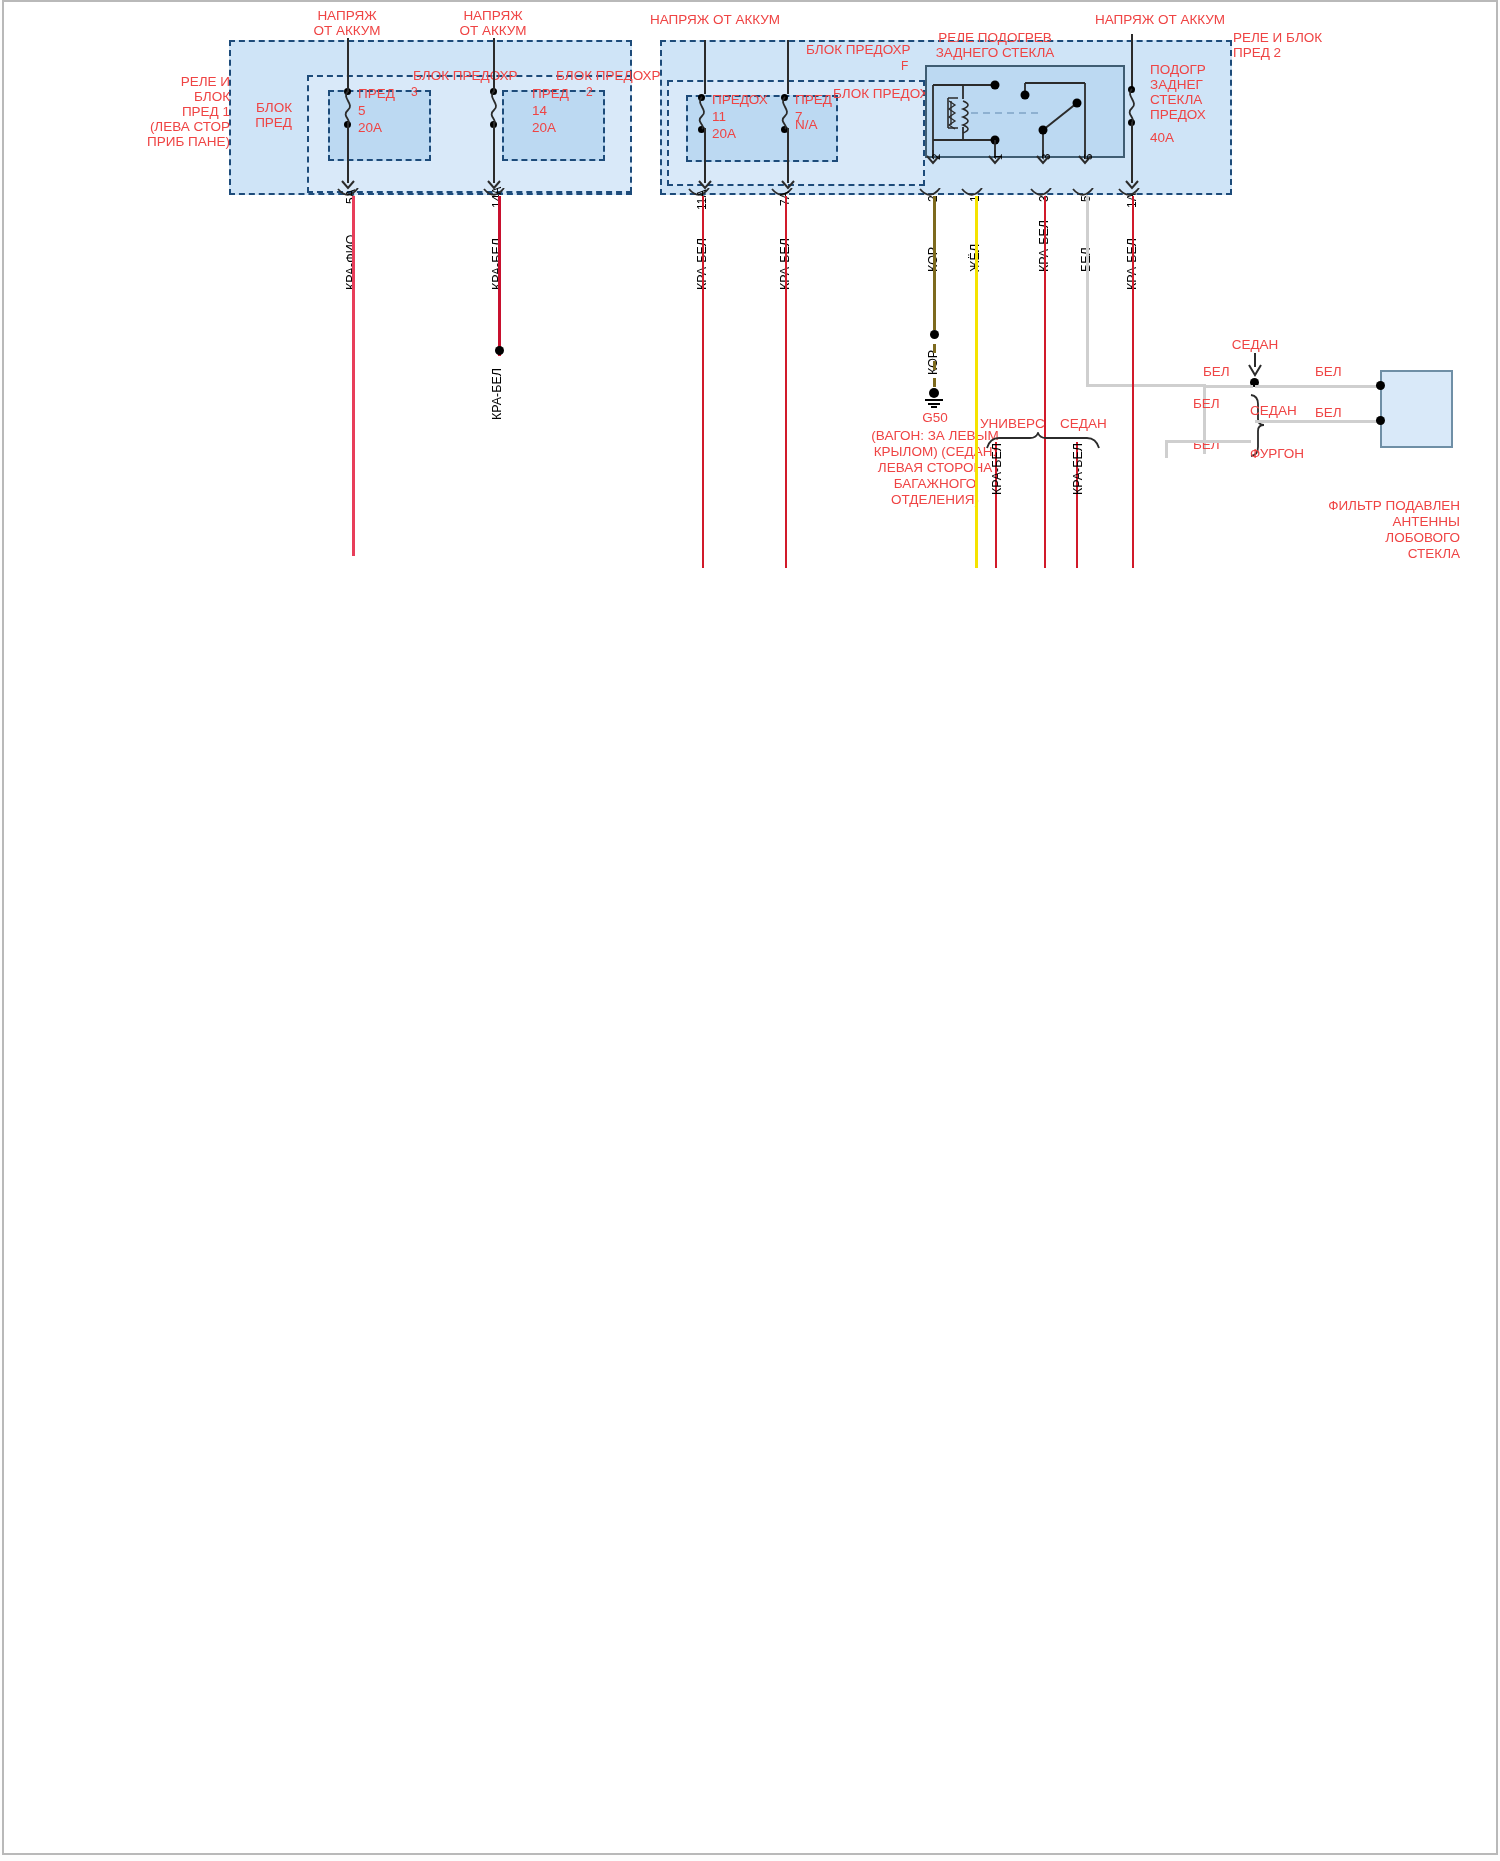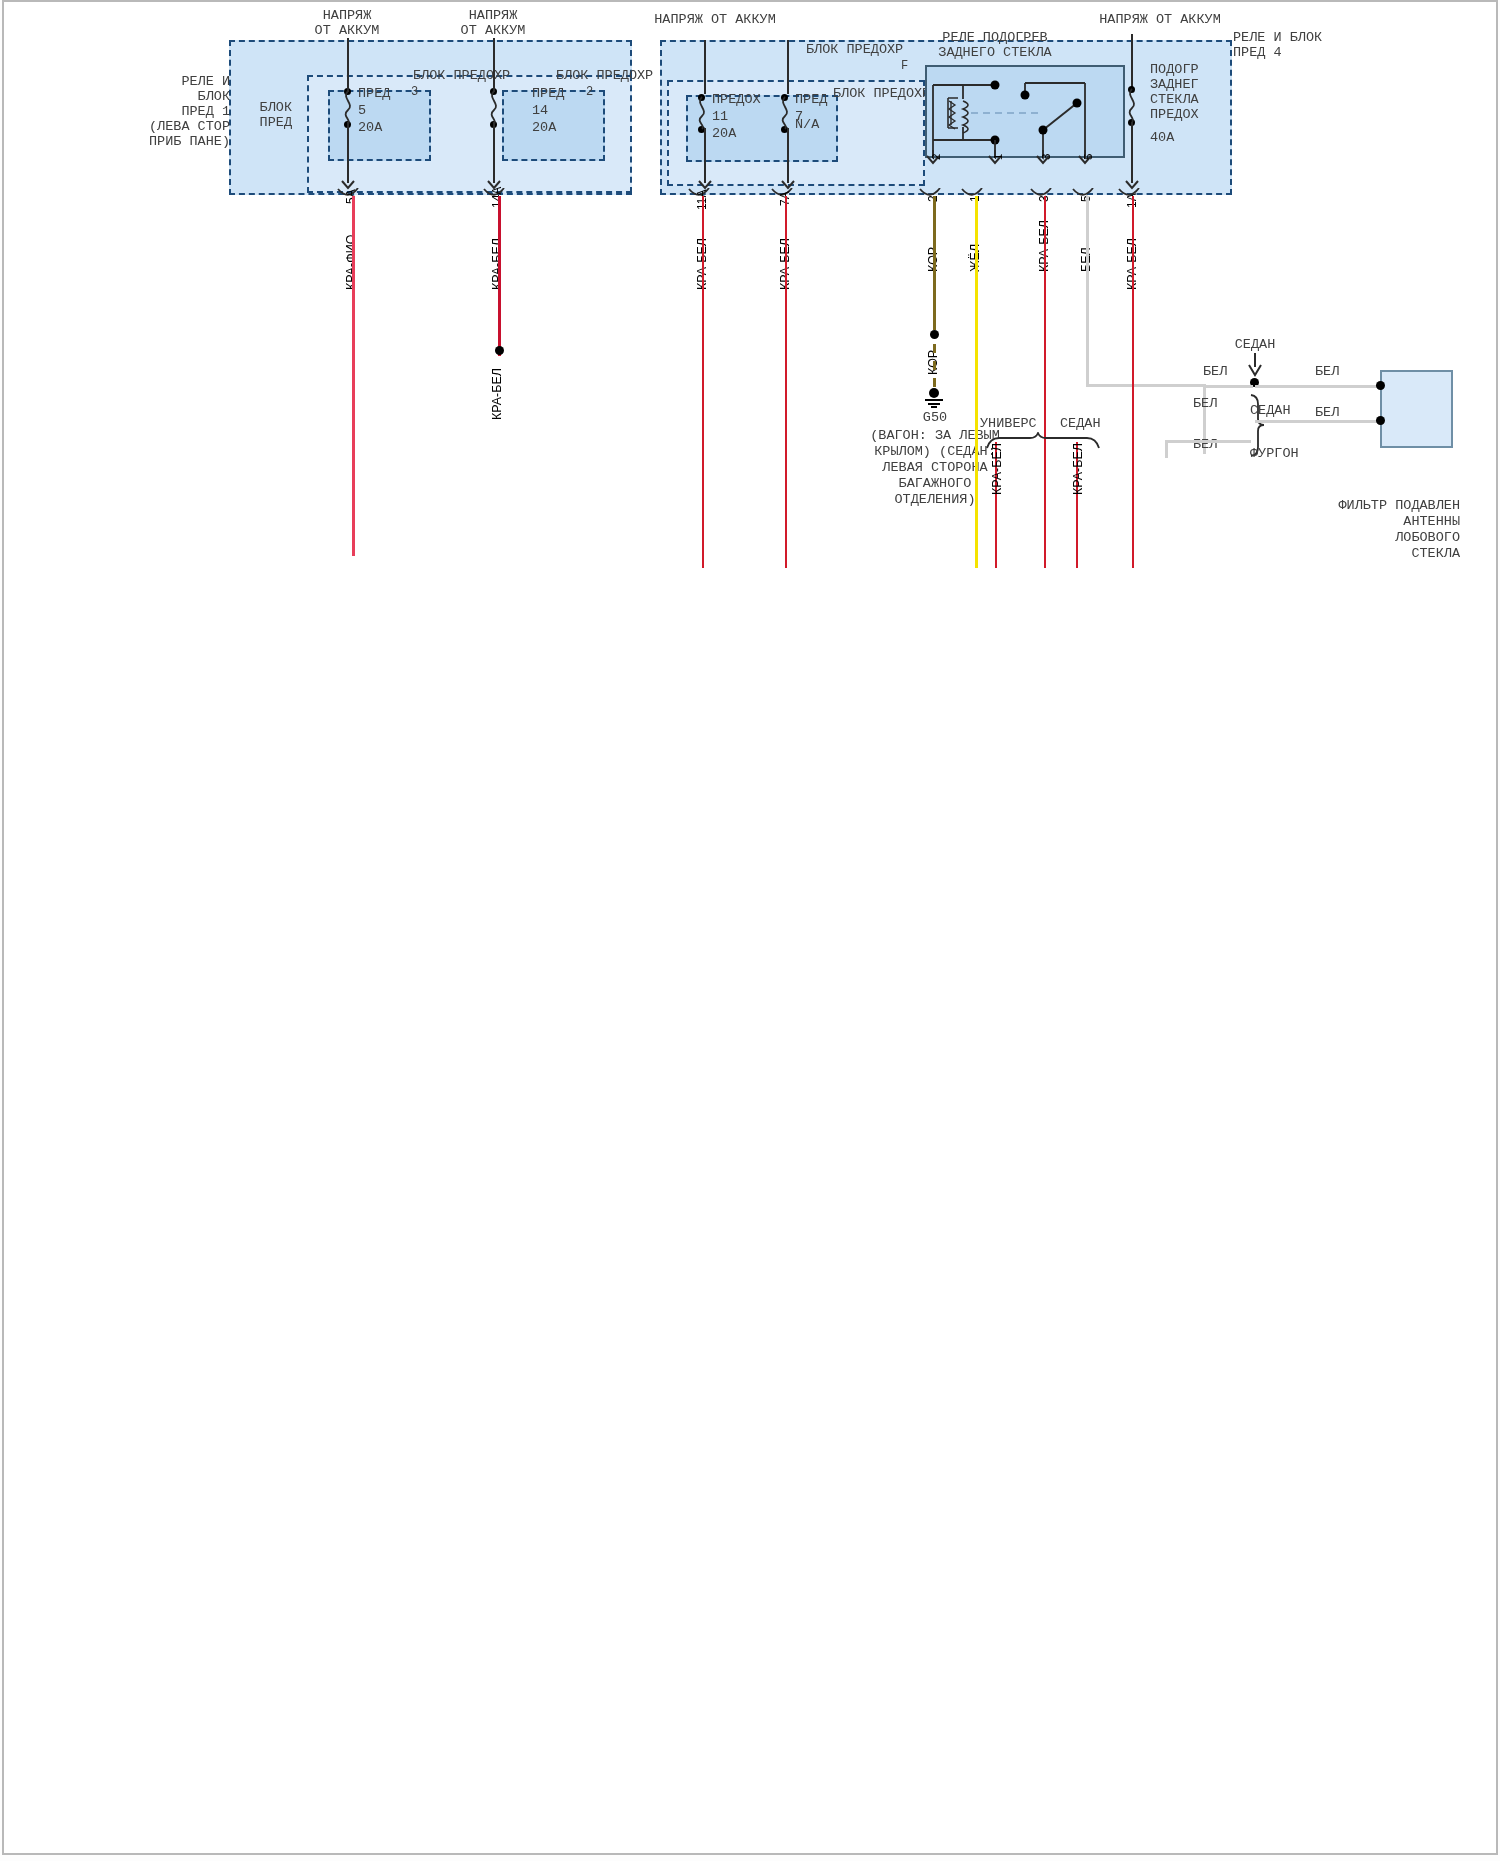--- a/index.html
+++ b/index.html
@@ -5,21 +5,21 @@
   html,body{margin:0;padding:0;background:#fff;}
   body{font-family:"Liberation Sans","DejaVu Sans",sans-serif;}
   #page{
     position:relative;width:1500px;height:1861px;overflow:hidden;
     background:#fdfdfd;
   }
   
   .frame{position:absolute;left:2px;top:0;width:1496px;height:1855px;
          border:2px solid #b9b9b9;box-sizing:border-box;background:#fff;}
   
-  .txt{position:absolute;white-space:pre;color:#404040;font-size:13.5px;line-height:15px;font-family:Liberation Mono, monospace;}
+  .txt{position:absolute;white-space:pre;color:#ef4444;font-size:13.5px;line-height:15px;}
   .txt.c{text-align:center;}
   .txt.r{text-align:right;margin-top:40px;}
   .vtxt{position:absolute;white-space:nowrap;font-size:13.5px;color:#000;
         transform-origin:0 0;transform:rotate(-90deg);}
   .blk{position:absolute;box-sizing:border-box;}
   .dash{border:2px dashed #1d4b7a;}
   .solid{border:2px solid #3f5d73;}
   .fill1{background:#cfe4f7;}
   .fill2{background:#bcd9f2;}
   .fill3{background:#d9e9f9;}
@@ -216,21 +216,21 @@
   <div class="wire v-blk" style="left:493px;top:122px;height:60px;"></div>
   <svg style="position:absolute;left:486px;top:174px;" width="18" height="16">
     <path d="M8 0 L8 9 M2 7 L8 14 L14 7" stroke="#2b2b2b" stroke-width="2" fill="none"></path>
   </svg>
 
   <div class="blk dash fill1" style="left:660px;top:40px;width:572px;height:155px;"></div>
   <div class="blk dash fill3" style="left:667px;top:80px;width:258px;height:106px;"></div>
   <div class="blk dash fill2" style="left:686px;top:95px;width:152px;height:67px;"></div>
 
   <div class="txt" style="left:1233px;top:30px;"><span>РЕЛЕ И БЛОК
-ПРЕД 4</span></div>
+ПРЕД 2</span></div>
 
   <div class="txt" style="left:806px;top:42px;"><span>БЛОК ПРЕДОХР</span></div>
   <div class="txt" style="left:901px;top:59px;font-size:12px;"><span>F</span></div>
   <div class="txt" style="left:833px;top:86px;"><span>БЛОК ПРЕДОХР</span></div>
   <div class="txt" style="left:929px;top:103px;font-size:12px;"><span>1</span></div>
 
   <div class="txt" style="left:712px;top:92px;"><span>ПРЕДОХ</span></div>
   <div class="txt" style="left:712px;top:109px;"><span>11</span></div>
   <div class="txt" style="left:712px;top:126px;"><span>20A</span></div>
   <div class="dot sm" style="left:698px;top:94px;"></div>

